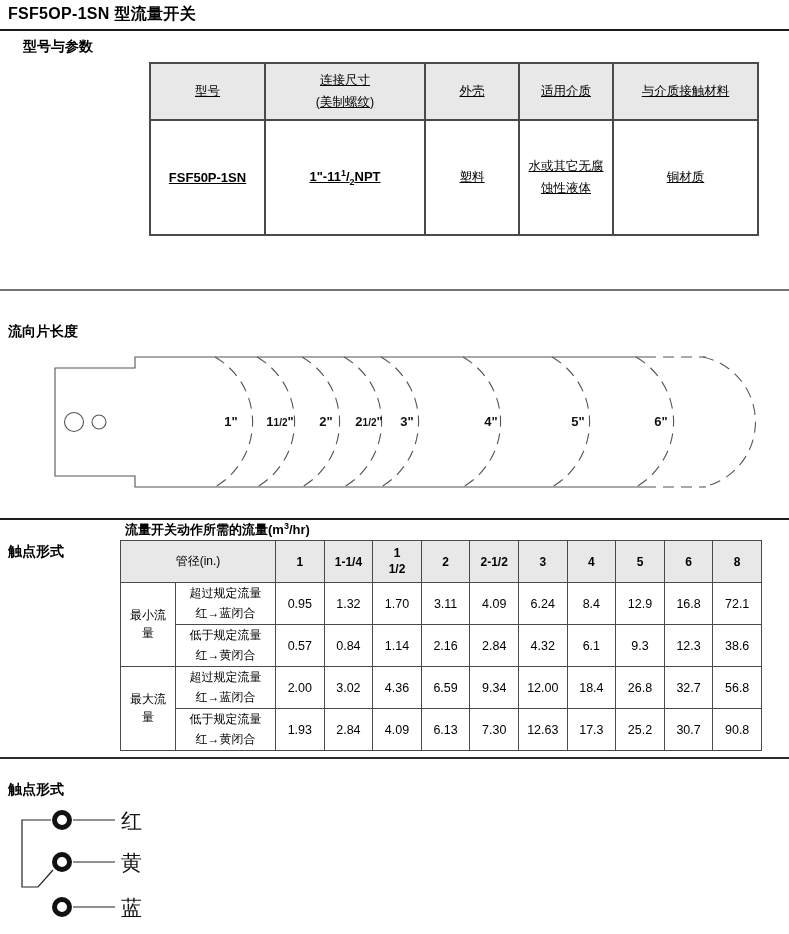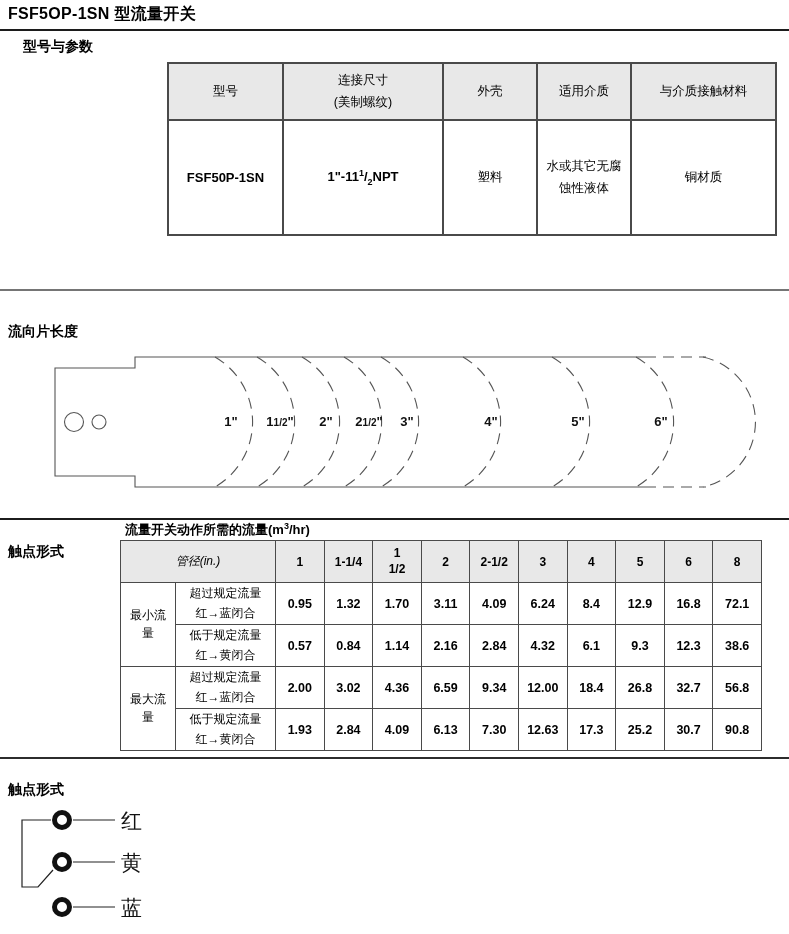--- a/index.html
+++ b/index.html
@@ -18,46 +18,46 @@
   .rule-4{top:757px;height:2px;background:#2c2c2c;}
 
   .doc-title{position:absolute;left:8px;top:4px;font-size:16px;font-weight:bold;letter-spacing:.3px;}
   .sec-h{position:absolute;left:8px;font-size:14px;font-weight:bold;}
   .h-params{top:38px;margin-left:15px;}
   .h-paddle{top:323px;}
   .h-flow-side{top:543px;}
   .h-contact{top:781px;}
 
   
-  .t1{position:absolute;left:167px;top:62px;width:608px;border-collapse:collapse;table-layout:fixed;}
+  .t1{position:absolute;left:149px;top:62px;width:608px;border-collapse:collapse;table-layout:fixed;text-decoration:underline;}
   .t1 th,.t1 td{border:2px solid #4a4a4a;text-align:center;vertical-align:middle;padding:2px 4px;}
   .t1 th{background:#e8e8e8;font-weight:normal;font-size:12.5px;height:51px;}
   .t1 td{height:109px;font-size:12.5px;}
   .t1 .lat{font-weight:bold;font-size:13px;}
   .preline{white-space:pre-line;line-height:1.7;}
   sup.sm,sub.sm{font-size:9px;}
 
   
   .paddle-svg{position:absolute;left:0;top:347px;}
   .paddle-svg path,.paddle-svg circle{fill:none;stroke:#555;stroke-width:1.1;}
   .paddle-svg .dash{stroke-dasharray:11 7;}
   .paddle-svg text{fill:#111;font-family:"Liberation Sans","DejaVu Sans",sans-serif;font-size:13px;font-weight:600;}
   .paddle-svg .frac{font-size:10px;}
 
   
   .flow-title{position:absolute;left:125px;top:521px;font-size:13px;font-weight:bold;}
   .flow-title sup{font-size:9px;}
   .t2{position:absolute;left:120px;top:540px;width:641px;border-collapse:collapse;table-layout:fixed;}
   .t2 th,.t2 td{border:1.5px solid #4a4a4a;text-align:center;vertical-align:middle;font-size:12px;padding:0;}
   .t2 thead th{background:#e8e8e8;height:41px;font-weight:bold;}
-  .t2 thead th.pipe{font-weight:normal;font-style:italic;}
+  .t2 thead th.pipe{font-weight:normal;}
   .t2 td{height:41px;}
   .t2 .group{padding:0 9px;line-height:1.5;font-family:Liberation Mono, monospace;}
   .t2 .cond{line-height:1.6;}
-  .t2 .num{font-weight:bold;font-size:12.5px;}
+  .t2 .num{font-weight:normal;font-size:12.5px;}
   .t2 .twoline{line-height:1.3;}
 
   
   .contact-svg{position:absolute;left:0;top:800px;}
   .contact-svg path{fill:none;stroke:#222;stroke-width:1.2;}
   .contact-svg circle{fill:#fff;stroke:#111;stroke-width:5;}
   .term-label{position:absolute;left:121px;font-size:21px;font-family:"DejaVu Serif","Liberation Serif",serif;color:#111;}
   .term-red{top:807px;}
   .term-yellow{top:849px;}
   .term-blue{top:894px;}

